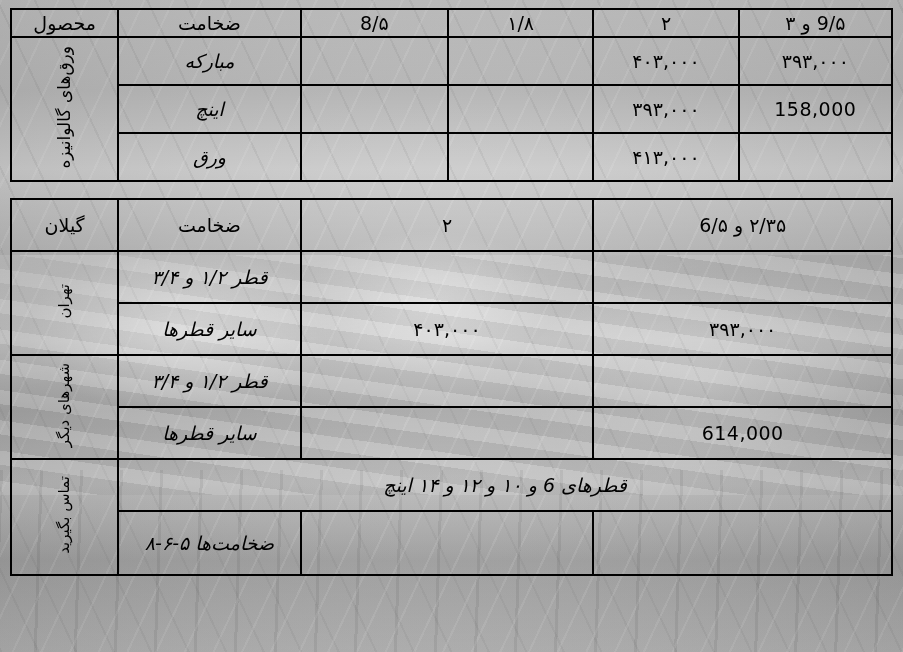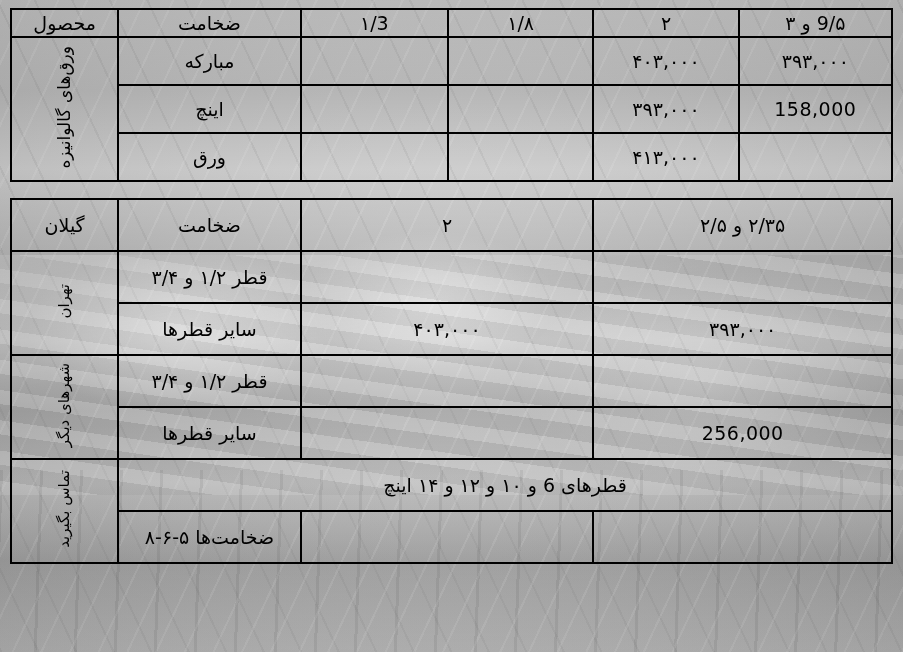--- a/index.html
+++ b/index.html
@@ -81,21 +81,21 @@
     text-align: center;
     vertical-align: middle;
     font-size: 19px;
     padding: 2px 20px;
     background: transparent;
   }
   .blank { border-color: #000; }
   .hdr { font-size: 19px; }
   .hdr-main { font-size: 20px; }
   .num { font-size: 19px; letter-spacing: 0.5px; }
-  .label-cell { font-size: 19px; }
+  .label-cell { font-size: 19px; font-style: italic; }
   .vert {
     writing-mode: vertical-rl;
     text-orientation: mixed;
     transform: rotate(180deg);
     display: inline-block;
     font-size: 17px;
     line-height: 1.1;
     white-space: nowrap;
   }
   .vert-sm {
@@ -128,21 +128,21 @@
         <col style="width:145px">
         <col style="width:147px">
         <col style="width:182px">
         <col style="width:107px">
       </colgroup>
       <tbody>
         <tr>
           <td class="hdr">9/۵ و ۳</td>
           <td class="hdr">۲</td>
           <td class="hdr">۱/۸</td>
-          <td class="hdr">۱/3</td>
+          <td class="hdr">8/۵</td>
           <td class="hdr">ضخامت</td>
           <td class="hdr-main">محصول</td>
         </tr>
 
         <tr style="height:48px">
           <td class="num">۳۹۳,۰۰۰</td>
           <td class="num">۴۰۳,۰۰۰</td>
           <td class="num blank"></td>
           <td class="num blank"></td>
           <td class="label-cell">مبارکه</td>
@@ -171,21 +171,21 @@
 
     <table class="grid t2">
       <colgroup>
         <col style="width:298px">
         <col style="width:292px">
         <col style="width:182px">
         <col style="width:107px">
       </colgroup>
       <tbody>
         <tr style="height:52px">
-          <td class="hdr">۲/۳۵ و ۲/۵</td>
+          <td class="hdr">۲/۳۵ و 6/۵</td>
           <td class="hdr">۲</td>
           <td class="hdr">ضخامت</td>
           <td class="hdr-main">گیلان</td>
         </tr>
 
         <tr style="height:52px">
           <td class="num blank" rowspan="1"></td>
           <td class="num blank"></td>
           <td class="label-cell">قطر ۱/۲ و ۳/۴</td>
           <td rowspan="2">
@@ -202,33 +202,33 @@
         <tr style="height:52px">
           <td class="num blank"></td>
           <td class="num blank"></td>
           <td class="label-cell">قطر ۱/۲ و ۳/۴</td>
           <td rowspan="2">
             <span class="vert-sm">شهرهای دیگر</span>
           </td>
         </tr>
 
         <tr style="height:52px">
-          <td class="num">256,000</td>
+          <td class="num">614,000</td>
           <td class="num blank"></td>
           <td class="label-cell">سایر قطرها</td>
         </tr>
 
         <tr style="height:52px">
           <td colspan="3" class="label-cell">قطرهای 6 و ۱۰ و ۱۲ و ۱۴ اینچ</td>
           <td rowspan="2">
             <span class="vert-sm">تماس بگیرید</span>
           </td>
         </tr>
 
-        <tr style="height:52px">
+        <tr style="height:64px">
           <td class="blank"></td>
           <td class="blank"></td>
           <td class="label-cell">ضخامت‌ها ۵-۶-۸</td>
         </tr>
       </tbody>
     </table>
 
   </div>
 </div>
 

